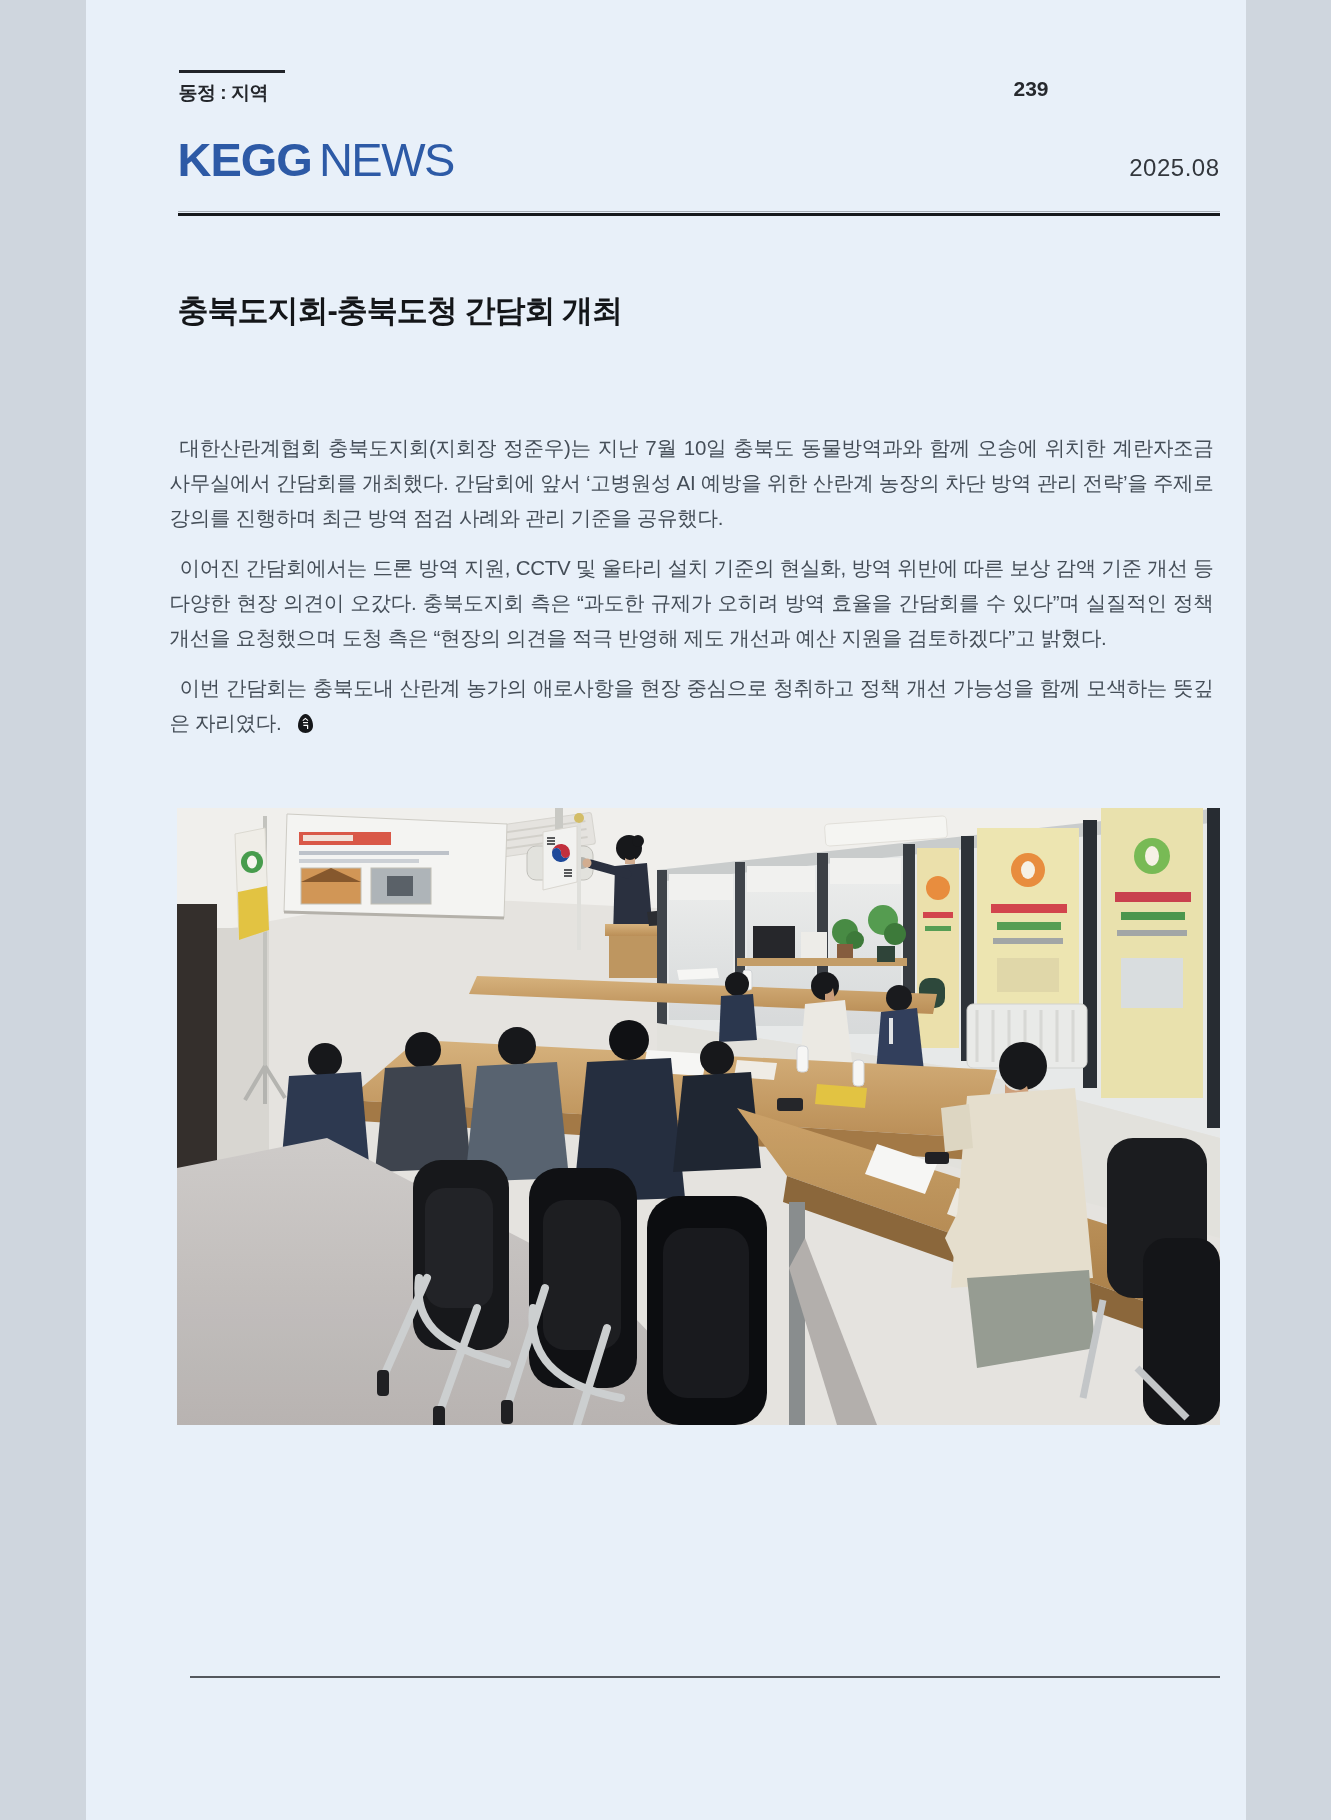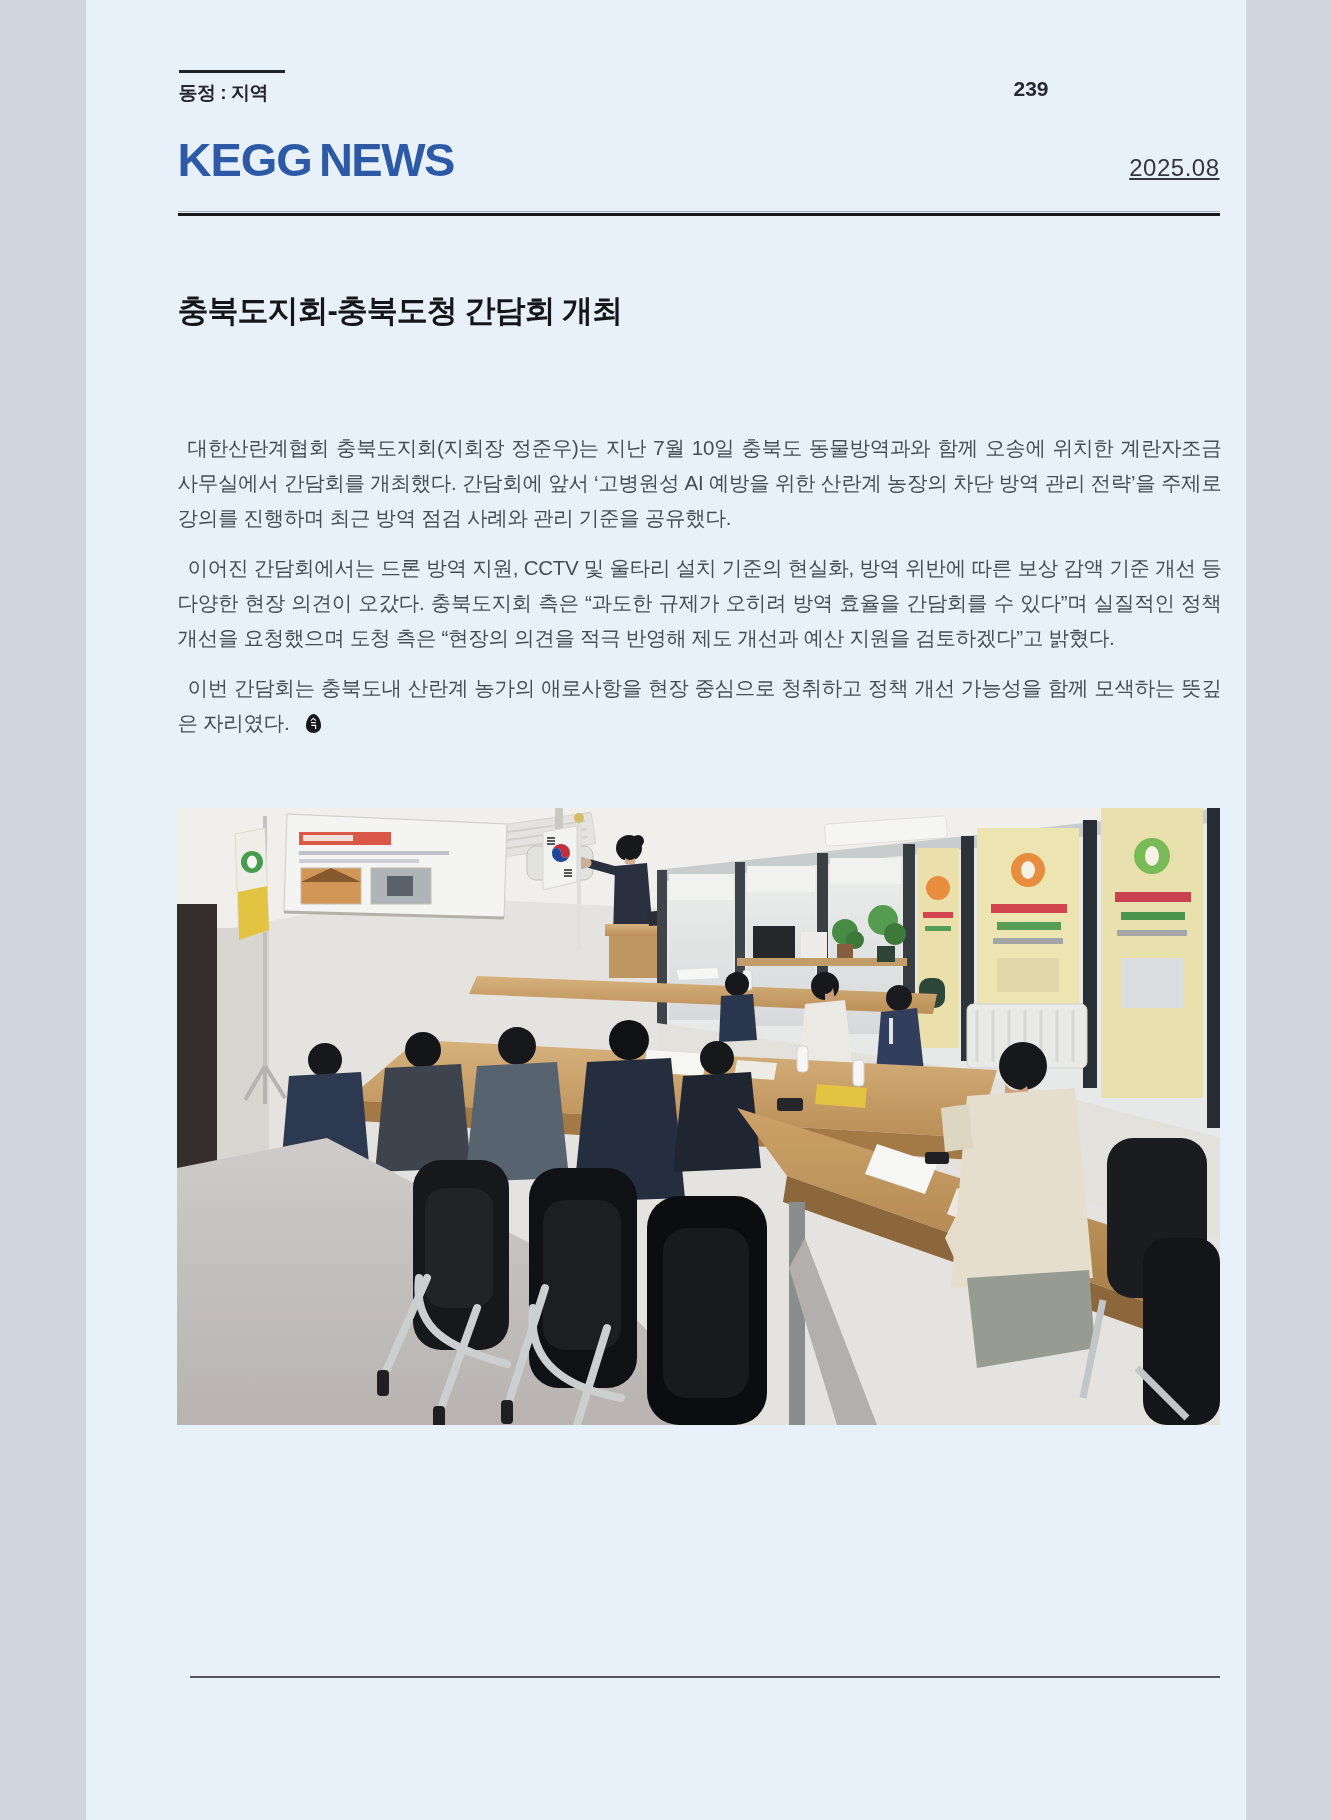--- a/index.html
+++ b/index.html
@@ -7,27 +7,27 @@
   .page{
     position:relative;width:1160px;height:1820px;margin:0 auto;
     background:#e8f0f9;overflow:hidden;
   }
   .cat-line{position:absolute;left:93px;top:70px;width:106px;height:3px;background:#202329;}
   .cat-label{position:absolute;left:93px;top:80px;font-size:19px;font-weight:bold;color:#23262b;letter-spacing:-0.5px;}
   .pagenum{position:absolute;top:77px;right:197px;font-size:21px;font-weight:bold;color:#26292e;}
   .masthead{position:absolute;left:92px;top:136px;width:1042px;display:flex;align-items:flex-end;justify-content:space-between;}
   .brand{font-size:47px;color:#2d5aa6;line-height:1;letter-spacing:-1px;}
   .brand .light{font-weight:700;}
-  .brand .heavy{font-weight:700;margin-left:7px;letter-spacing:-1.5px;}
-  .issue{font-size:24px;color:#33373d;line-height:1;padding-bottom:3px;letter-spacing:0.5px;text-decoration:underline;}
+  .brand .heavy{font-weight:400;margin-left:7px;letter-spacing:-1.5px;}
+  .issue{font-size:24px;color:#33373d;line-height:1;padding-bottom:3px;letter-spacing:0.5px;}
   .head-rule{position:absolute;left:92px;top:211px;width:1042px;height:5px;
     background:linear-gradient(#a7adb5 0 1px,#e8f0f9 1px 2px,#16181c 2px 100%);}
   .title{position:absolute;left:92px;top:290px;width:1042px;margin:0;
     font-size:31px;font-weight:800;color:#141619;letter-spacing:-1px;}
-  .body-copy{position:absolute;left:92px;top:430px;width:1044px;color:#454e58;}
+  .body-copy{position:absolute;left:84px;top:430px;width:1044px;color:#454e58;}
   .body-copy p{margin:0 0 15px 0;font-size:20.5px;line-height:35px;text-indent:10px;letter-spacing:-0.3px;text-align:justify;}
   .egg-mark{display:inline-block;vertical-align:-3px;margin-left:7px;}
   .photo{position:absolute;left:91px;top:808px;width:1043px;height:617px;overflow:hidden;background:#efedea;}
   .photo svg{display:block;}
   .bottom-rule{position:absolute;left:104px;top:1676px;width:1030px;height:2px;background:#54585e;}
 </style>
 </head>
 <body>
 
 <div class="page">

